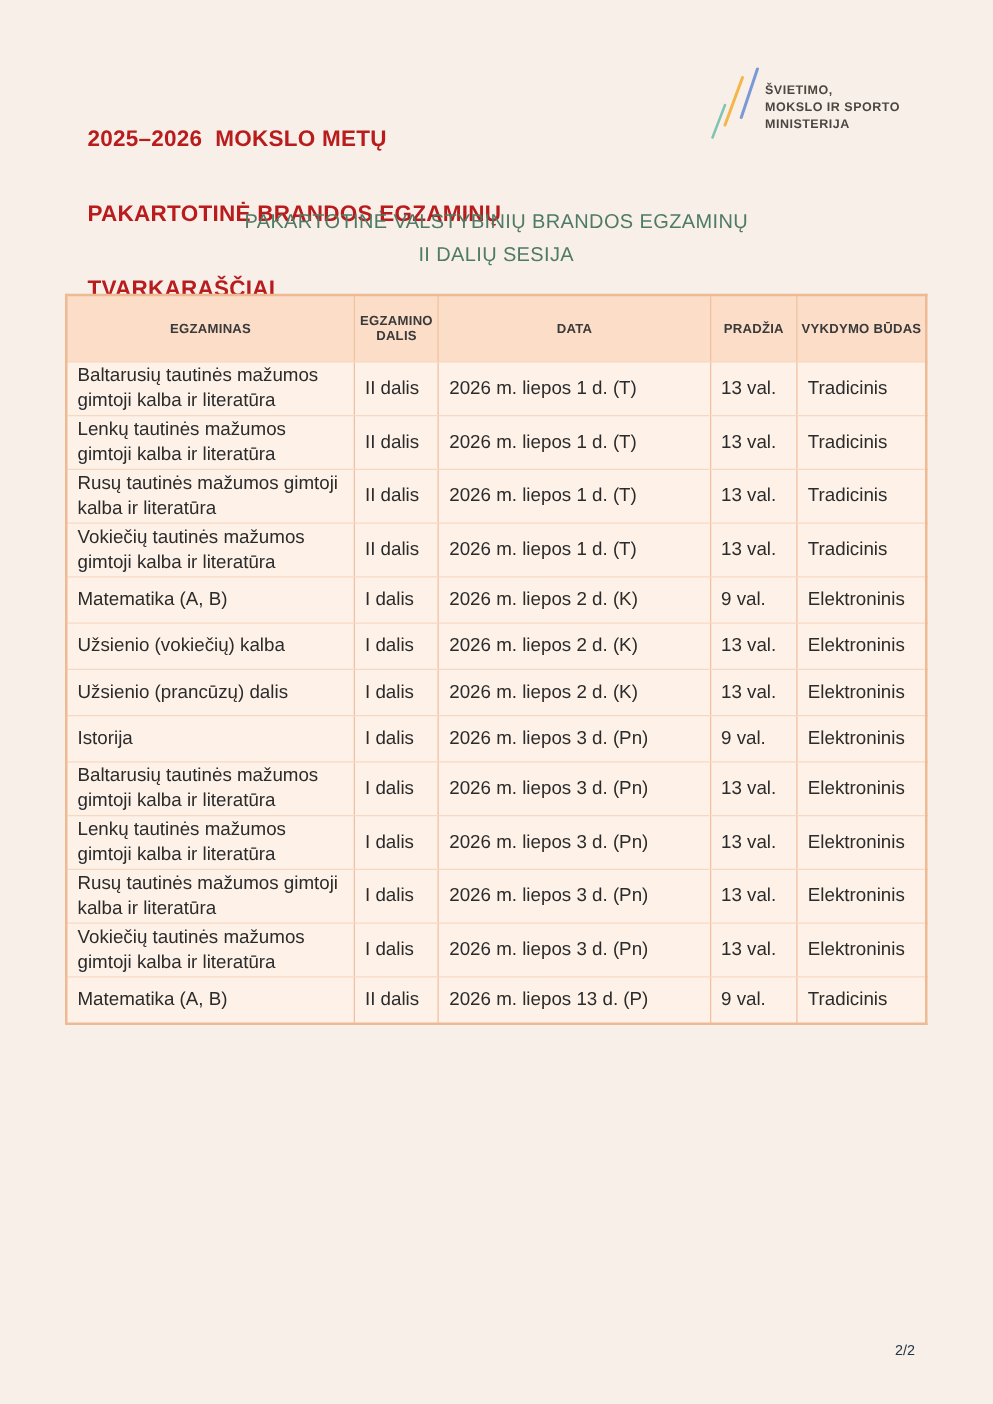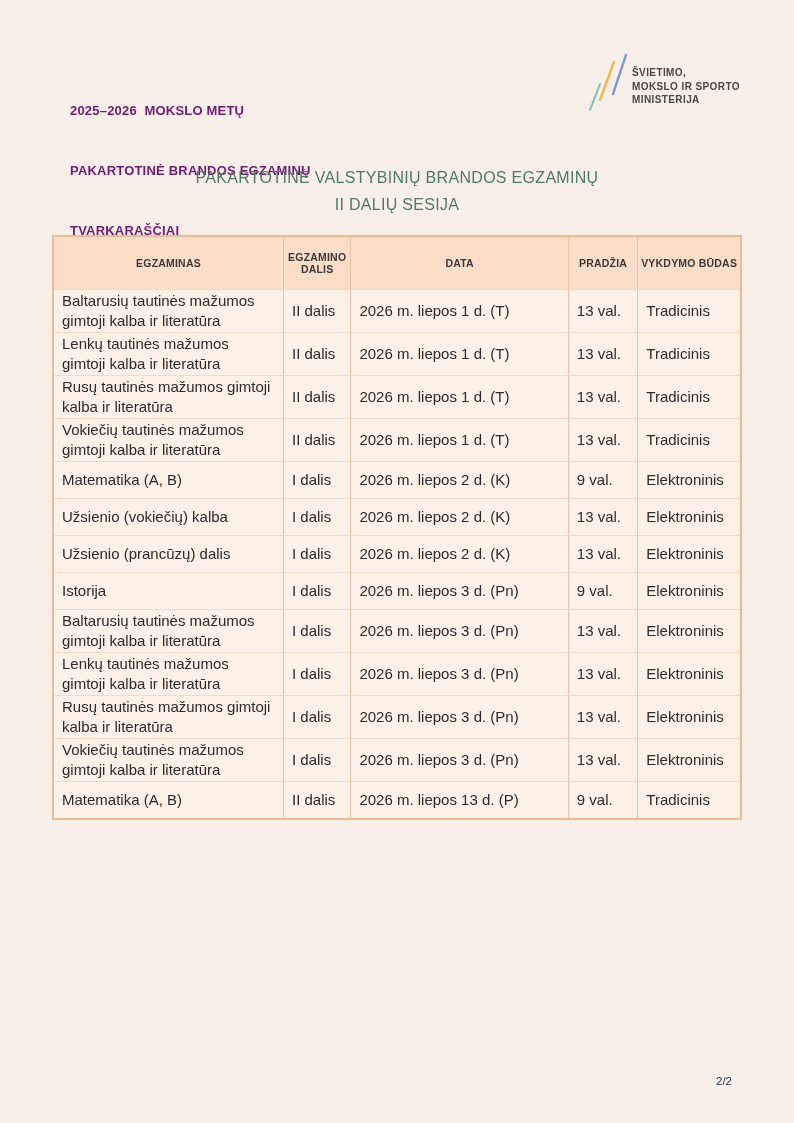--- a/index.html
+++ b/index.html
@@ -11,29 +11,29 @@
     overflow: hidden;
   }
   .page {
     position: absolute; inset: 0;
     background: #f9efe9;
   }
 
   
   .masthead {
     position: absolute; left: 70px; top: 61px;
-    color: #701a75;
-    font-size: 13px; font-weight: 700;
+    color: #b91c1c;
+    font-size: 18px; font-weight: 700;
     line-height: 20px; letter-spacing: 0.2px;
     white-space: pre-wrap;
   }
 
   
   .logo {
-    position: absolute; left: 588px; top: 54px;
+    position: absolute; left: 568px; top: 54px;
     display: flex; align-items: flex-start;
   }
   .logo-slashes { width: 42px; height: 58px; flex: 0 0 auto; }
   .logo-text {
     margin-top: 12px; margin-left: 2px;
     color: #4b4641;
     font-size: 10px; font-weight: 700;
     line-height: 13.5px; letter-spacing: 0.4px;
   }
 

